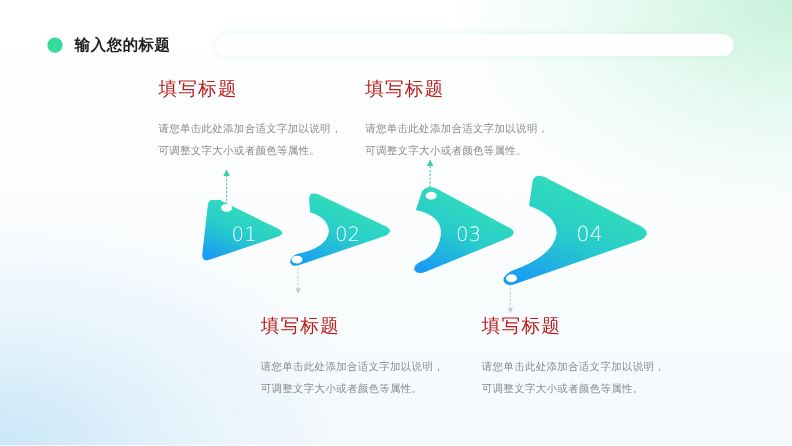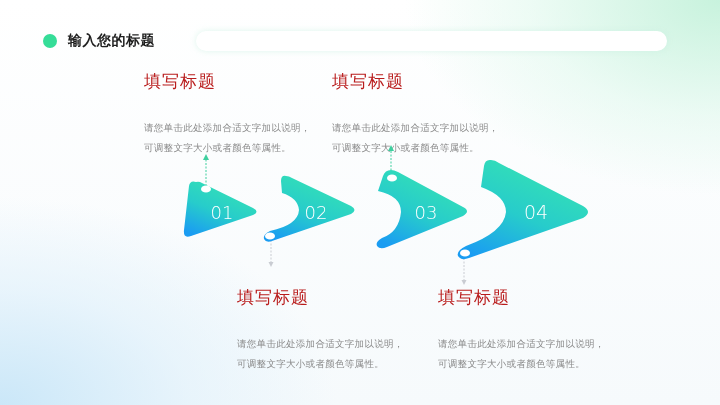--- a/index.html
+++ b/index.html
@@ -14,29 +14,29 @@
       radial-gradient(ellipse 420px 260px at 720px 0px, rgba(190,240,215,0.85), rgba(215,247,232,0.45) 45%, rgba(255,255,255,0) 75%),
       radial-gradient(ellipse 420px 260px at 0px 405px, rgba(200,230,248,0.95), rgba(222,240,251,0.6) 45%, rgba(255,255,255,0) 80%),
       linear-gradient(180deg, #ffffff 0%, #f6fafc 100%);
   }
   .header-dot {
     position:absolute; left:43px; top:34px; width:14px; height:14px; border-radius:50%;
     background:#35dd98;
   }
   .header-title {
     position:absolute; left:68px; top:32px; font-size:14px; font-weight:bold; color:#1e1e1e;
-    letter-spacing:0.5px; line-height:18px;font-family:Liberation Serif, serif;
+    letter-spacing:0.5px; line-height:18px;
   }
   .header-bar {
     position:absolute; left:196px; top:31px; width:471px; height:20px; border-radius:10px;
     background:#ffffff; box-shadow: 0 0 6px rgba(200,240,225,0.6);
   }
   .block { position:absolute; }
   .block .title { font-size:17px; color:#b91c1c; line-height:22px; letter-spacing:1px; }
-  .block .desc { margin-top:26px; font-size:9.5px; color:#8a8a8a; line-height:20px; letter-spacing:0.3px; white-space:nowrap; }
+  .block .desc { margin-top:16px; font-size:9.5px; color:#8a8a8a; line-height:20px; letter-spacing:0.3px; white-space:nowrap; }
   .arrows { position:absolute; left:0; top:0; width:720px; height:405px; }
   .num {
     font-family: "DejaVu Sans", sans-serif; font-weight:200; fill:#ffffff;
   }
 </style>
 </head>
 <body>
 
 <div class="bg"></div>
 

